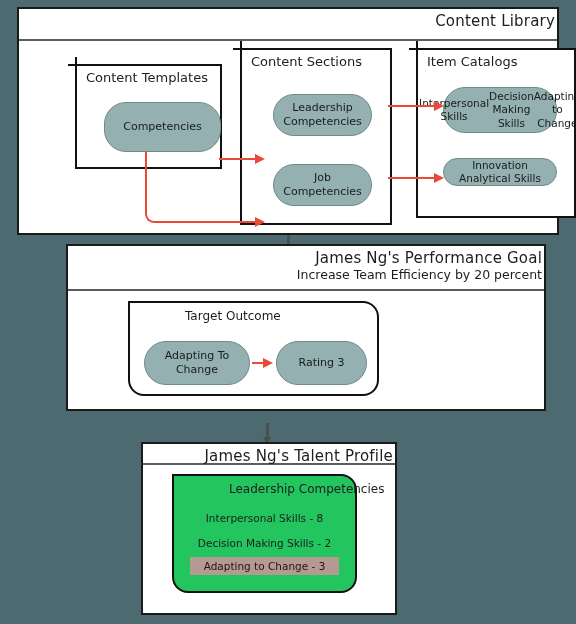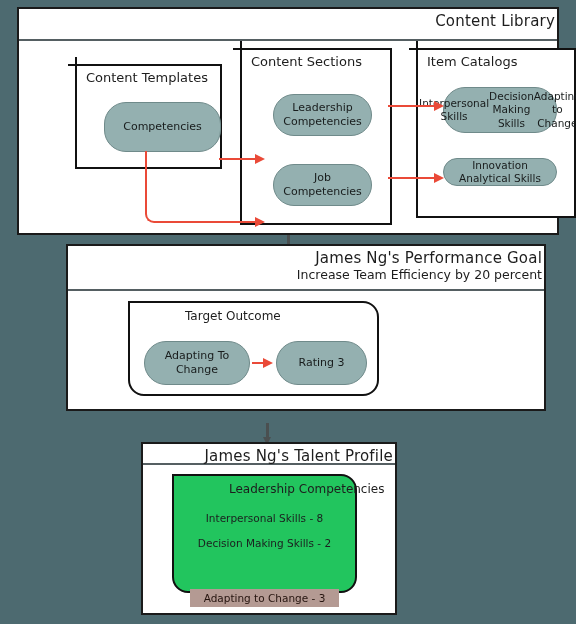--- a/index.html
+++ b/index.html
@@ -149,21 +149,20 @@
     text-align: center;
     font-size: 10.5px;
     color: #1b1f1f;
     white-space: nowrap;
   }
   .rating-row .pill {
     display: inline-block;
     padding: 3px 14px;
     background: #b49a93;
     color: #25140f;
-    margin-top: 32px;
   }
 </style>
 </head>
 <body>
 
 <div id="root">
 
   <div class="panel" style="left:17px; top:7px; width:542px; height:228px;">
     <div class="panel-header" style="height:32px;">
       <div class="panel-title">Content Library</div>

